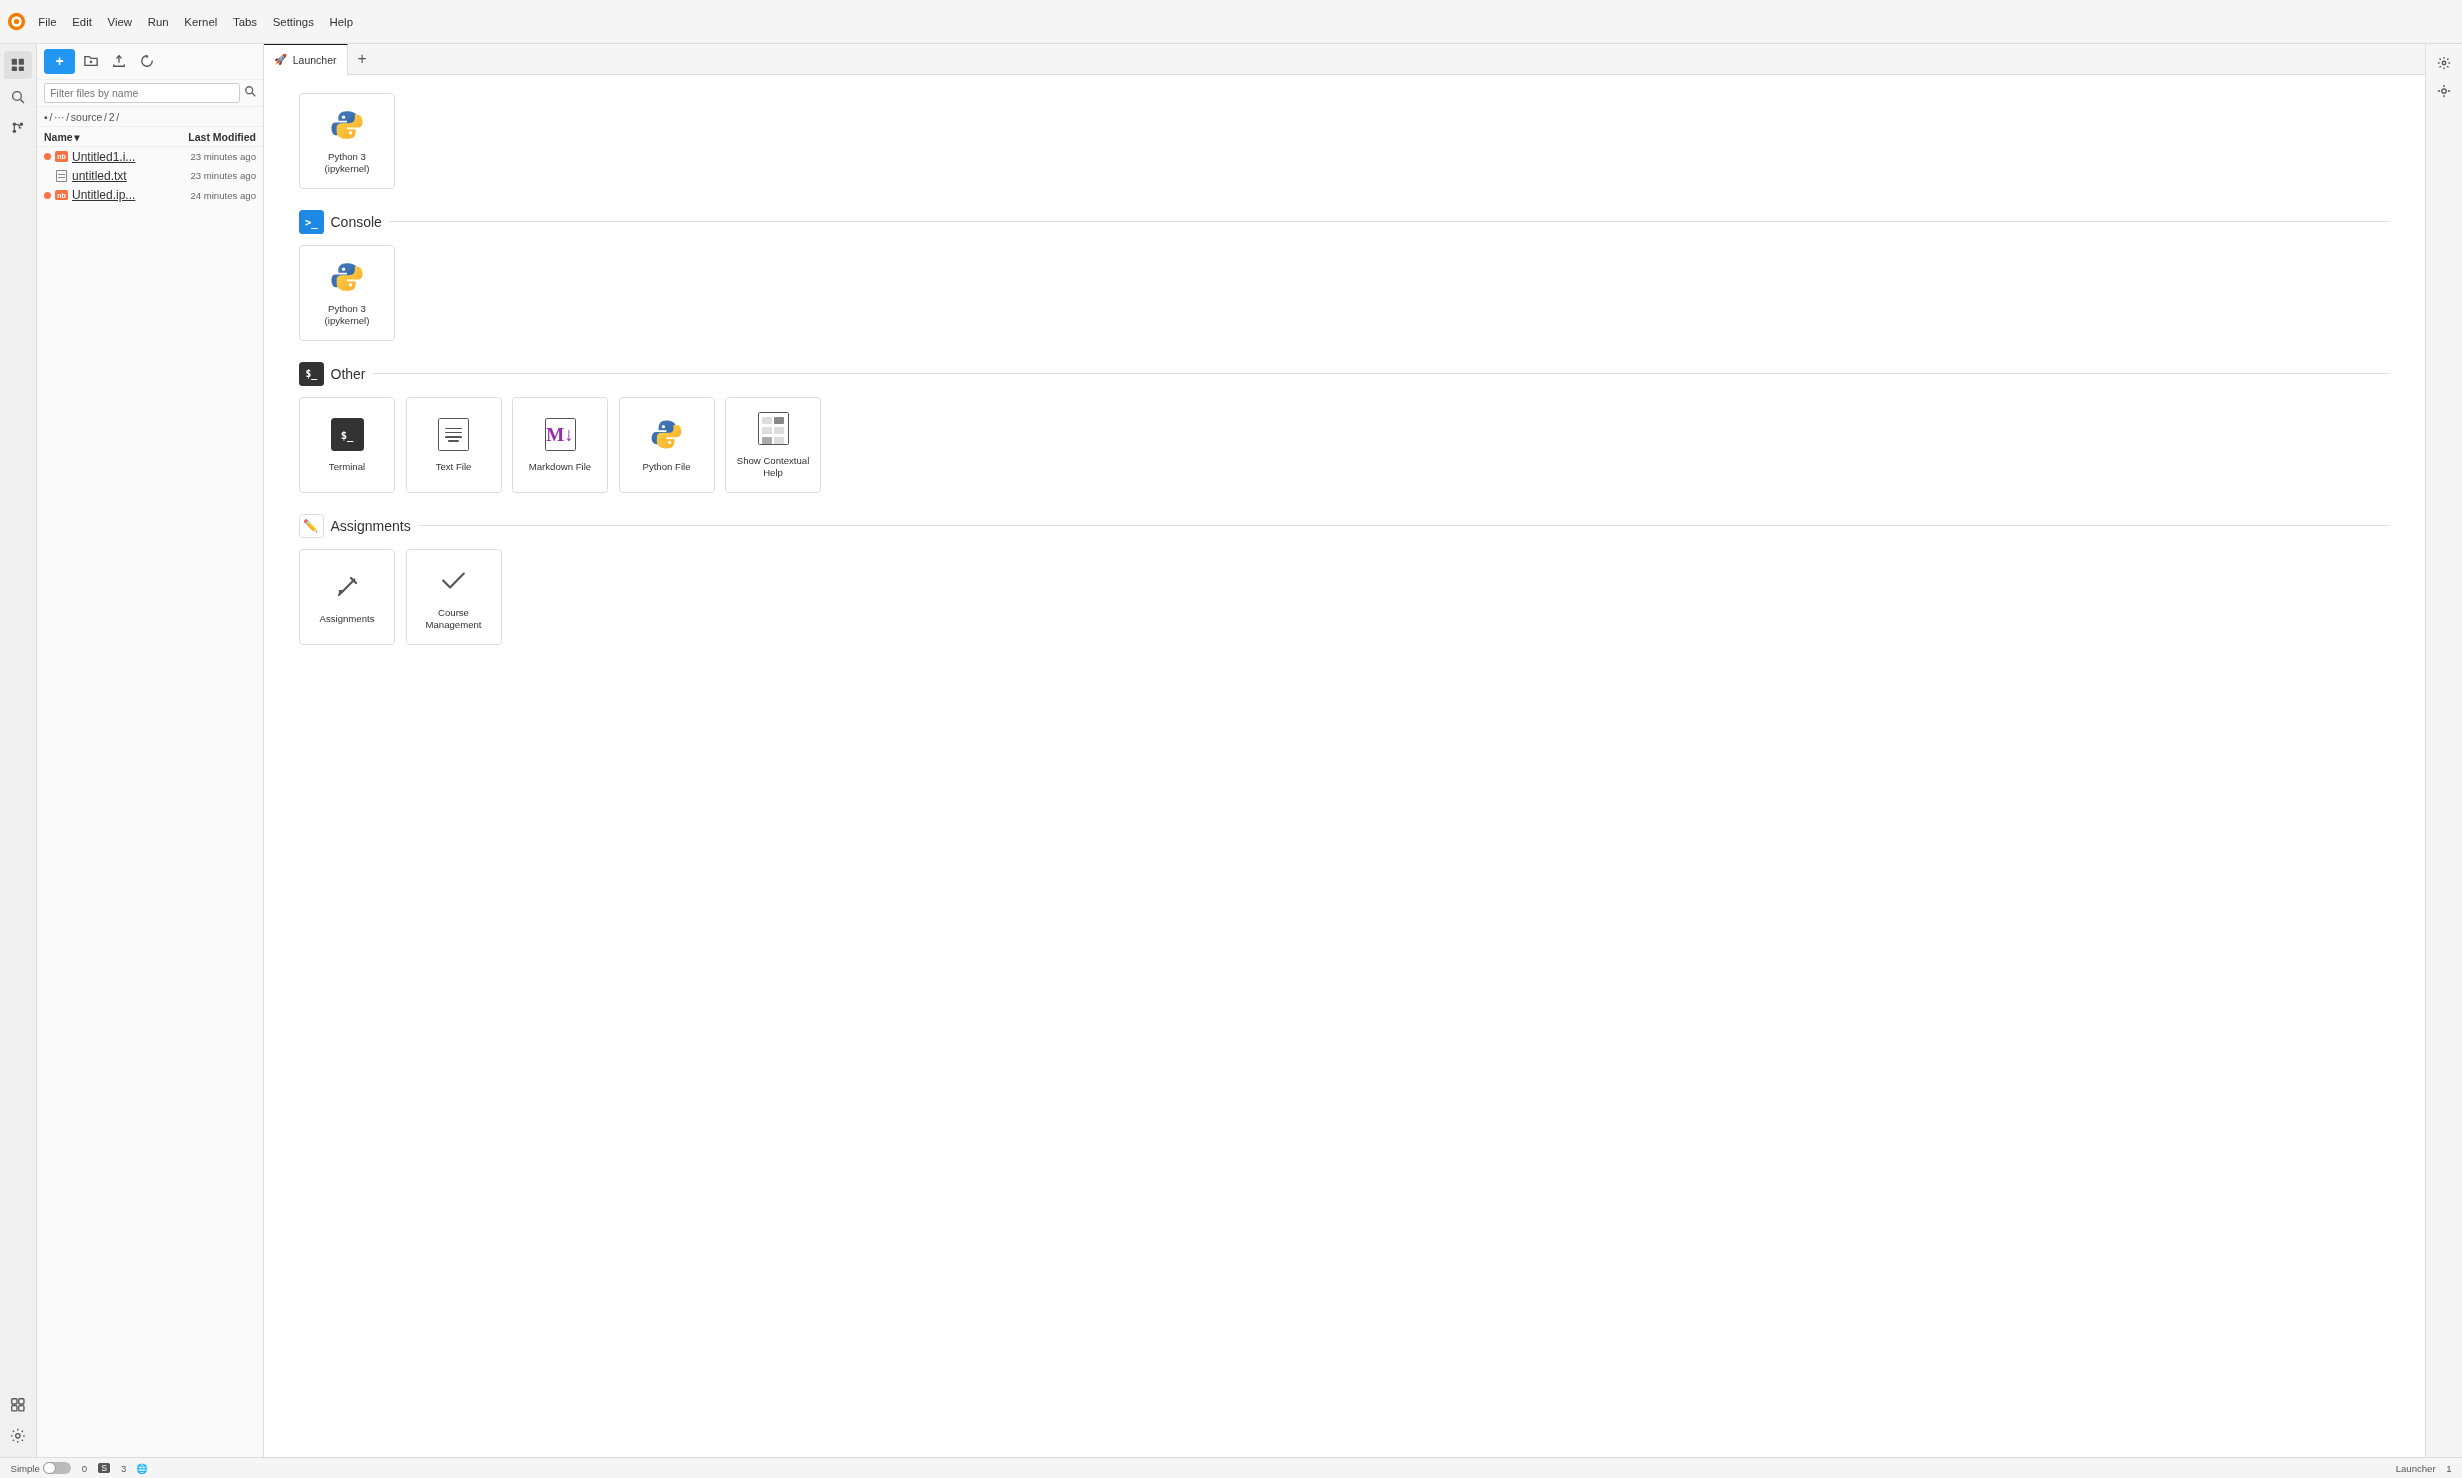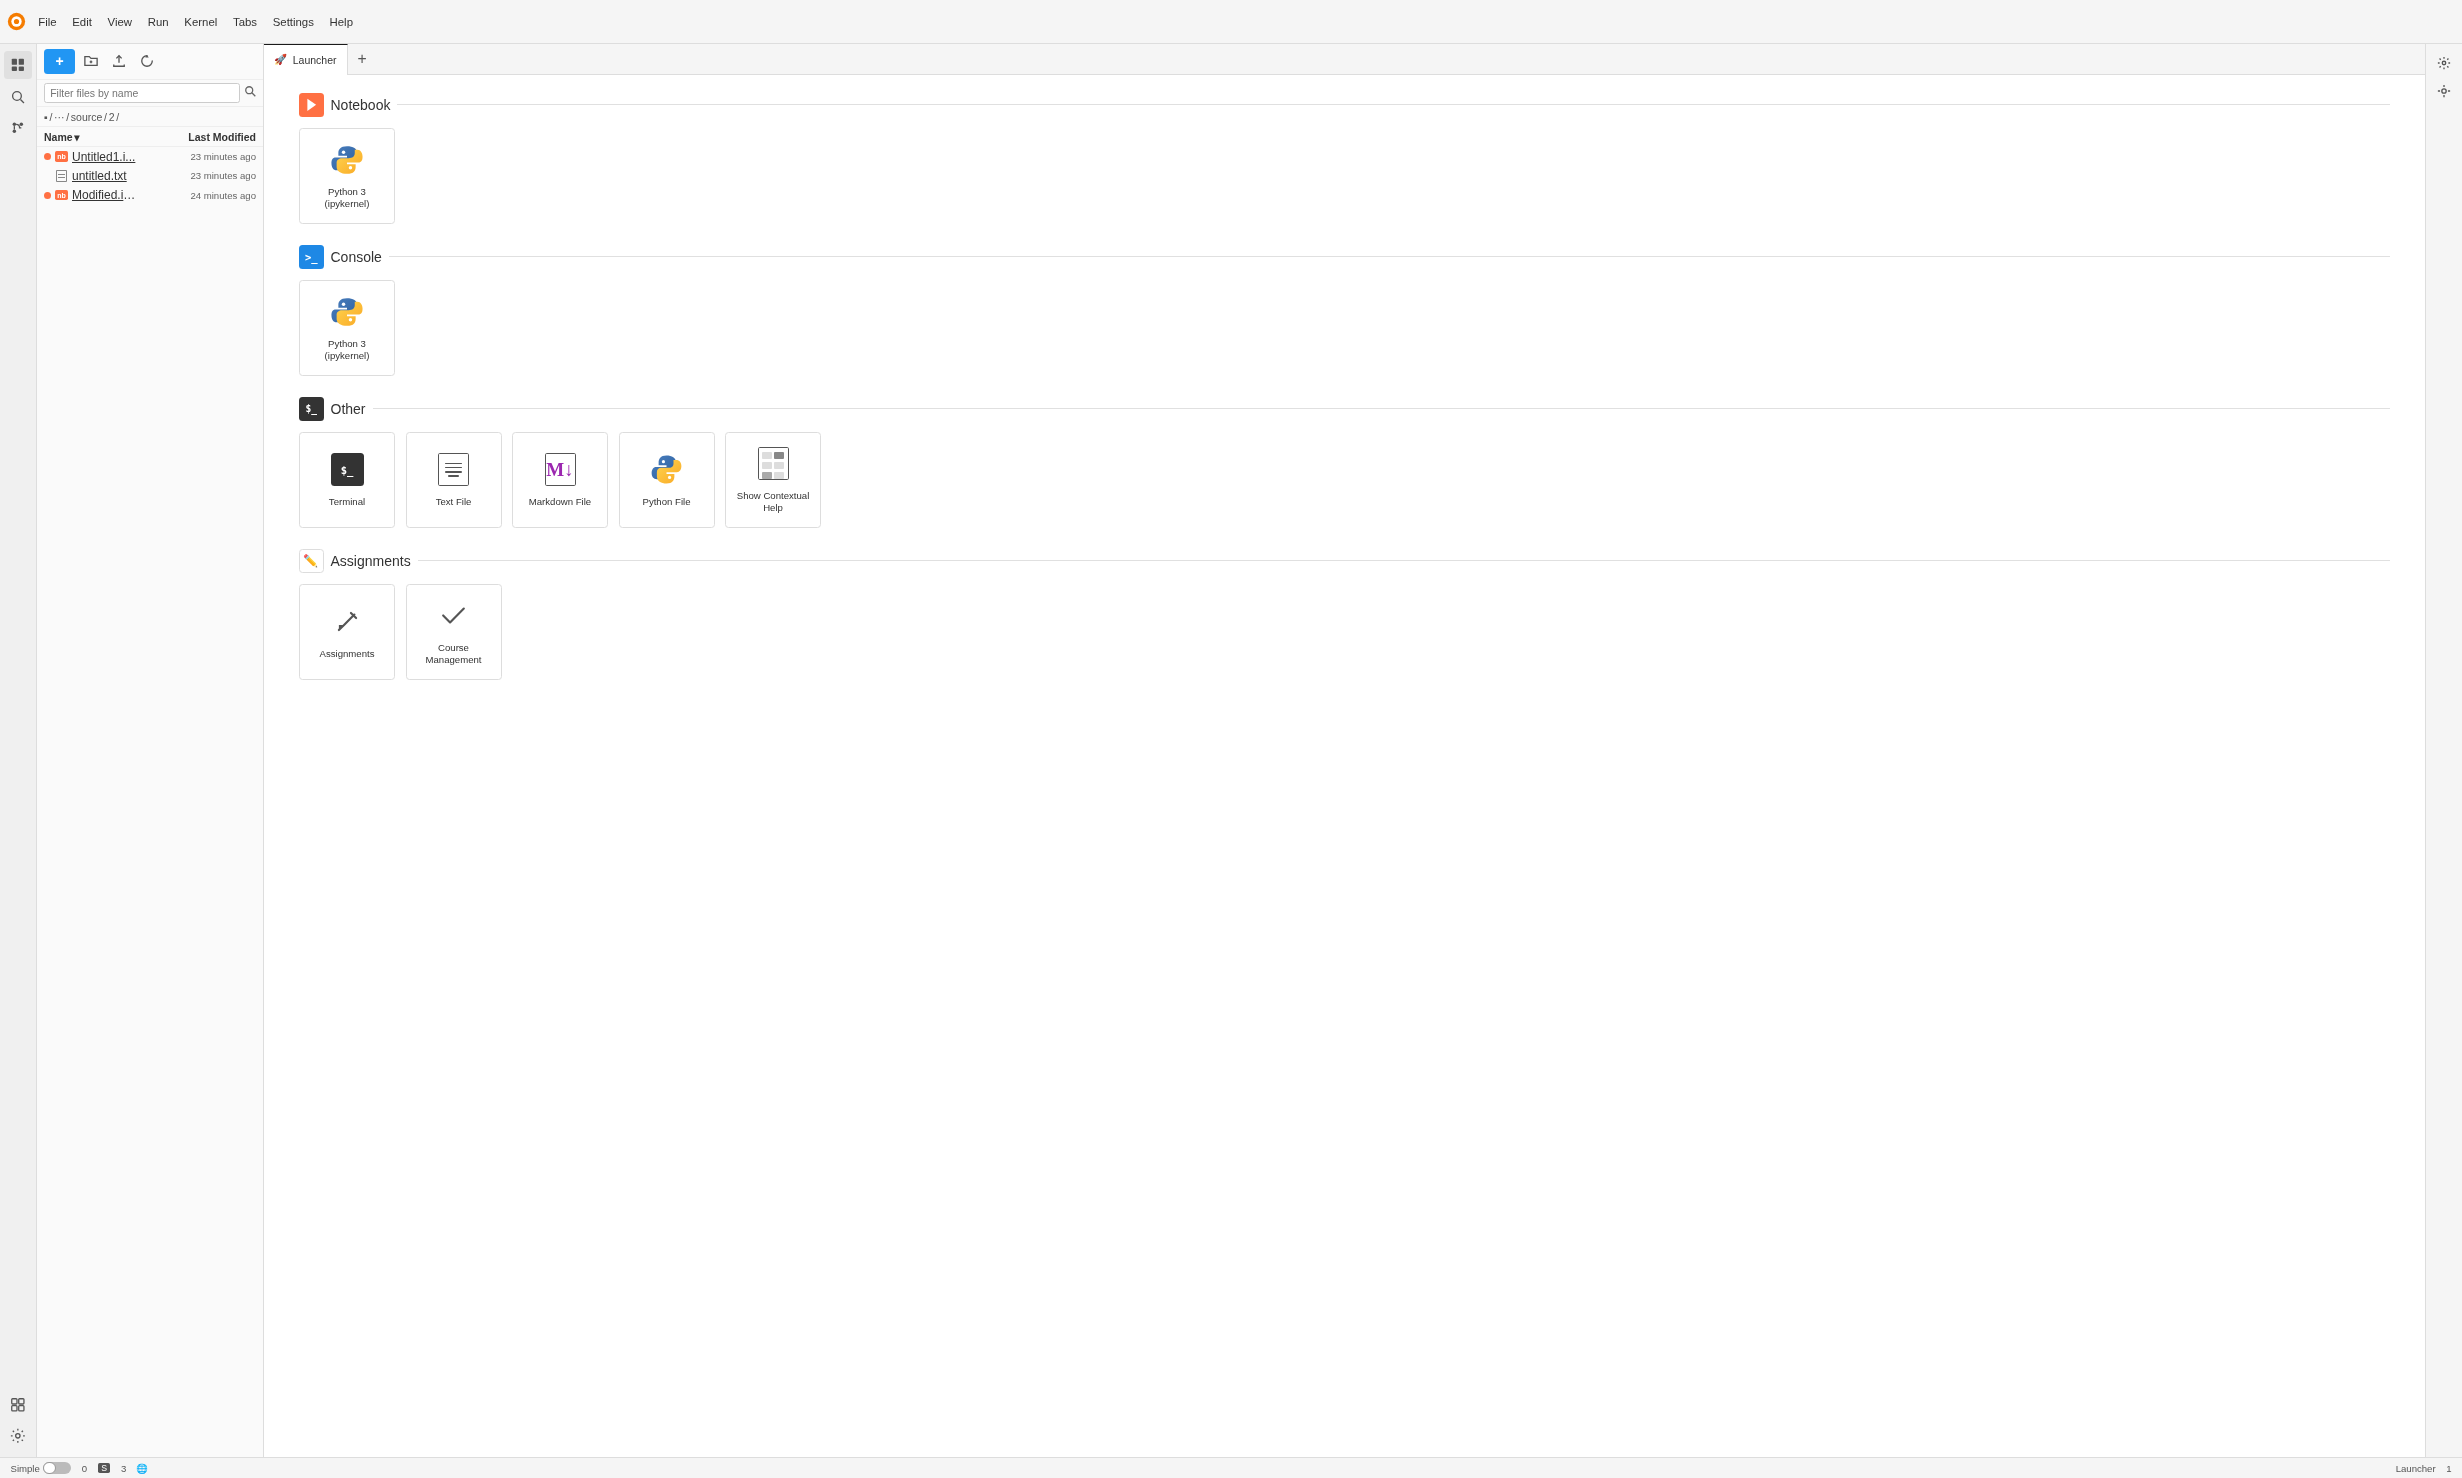--- a/index.html
+++ b/index.html
@@ -236,48 +236,39 @@
           <div class="file-name">untitled.txt</div>
           <div class="file-modified">23 minutes ago</div>
         </div>
         <div class="file-item">
           <div class="file-dot"></div>
           <div class="file-icon">
             <div style="background:#ff7043;border-radius:1.7px;width:12.2px;height:10.5px;display:flex;align-items:center;justify-content:center;">
               <span style="color:white;font-size:7px;font-weight:bold;">nb</span>
             </div>
           </div>
-          <div class="file-name">Modified.ip...</div>
+          <div class="file-name">Untitled.ip...</div>
           <div class="file-modified">24 minutes ago</div>
         </div>
       </div>
   </div>
 
   <div class="content-area">
 
     <div class="tab-bar">
       <div class="tab active">
         <span class="tab-icon">🚀</span>
         <span>Launcher</span>
       </div>
       <button class="tab-add">+</button>
     </div>
 
     <div class="launcher">
 
       <div class="section">
-        <div class="section-header">
-          <div class="section-icon notebook">
-            <svg width="17.5" height="17.5" viewBox="0 0 20 20" fill="white">
-              <polygon points="5,3 15,10 5,17"></polygon>
-            </svg>
-          </div>
-          <span class="section-title">Notebook</span>
-          <div class="section-divider"></div>
-        </div>
         <div class="card-grid">
           <div class="card">
             <div class="card-icon">
               <svg width="38" height="38" viewBox="0 0 44 44">
                 <defs>
                   <linearGradient id="pyblue" x1="0%" y1="0%" x2="100%" y2="100%">
                     <stop offset="0%" style="stop-color:#4a7fbf"></stop>
                     <stop offset="100%" style="stop-color:#2c5f9e"></stop>
                   </linearGradient>
                   <linearGradient id="pyyellow" x1="0%" y1="0%" x2="100%" y2="100%">

